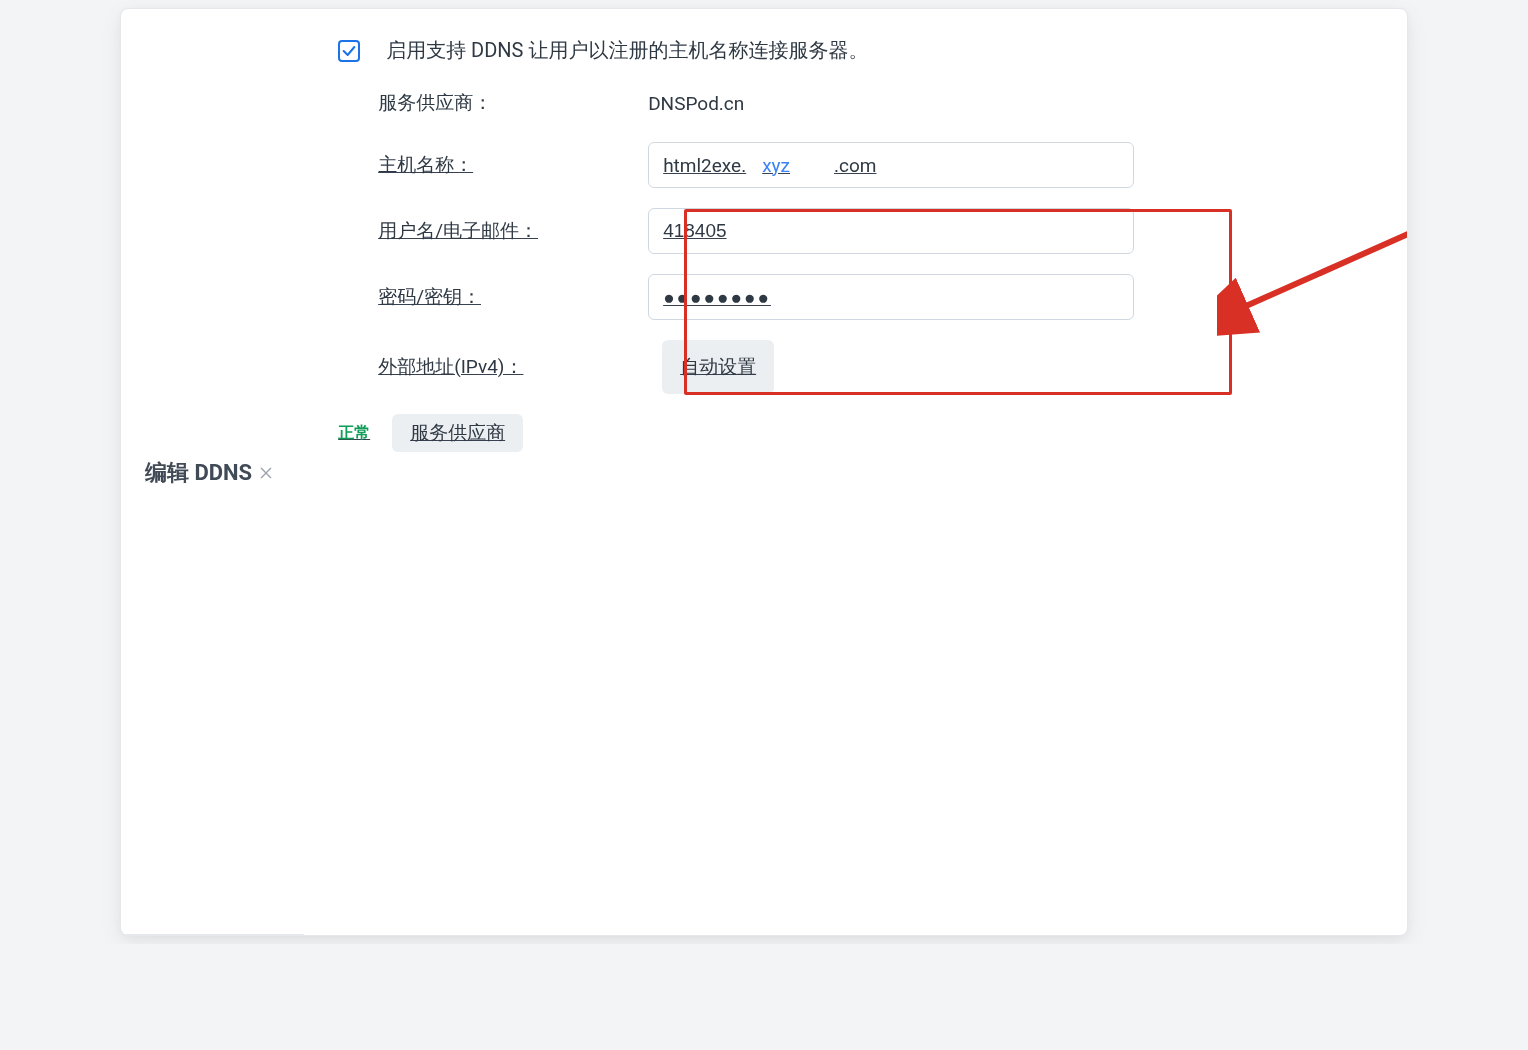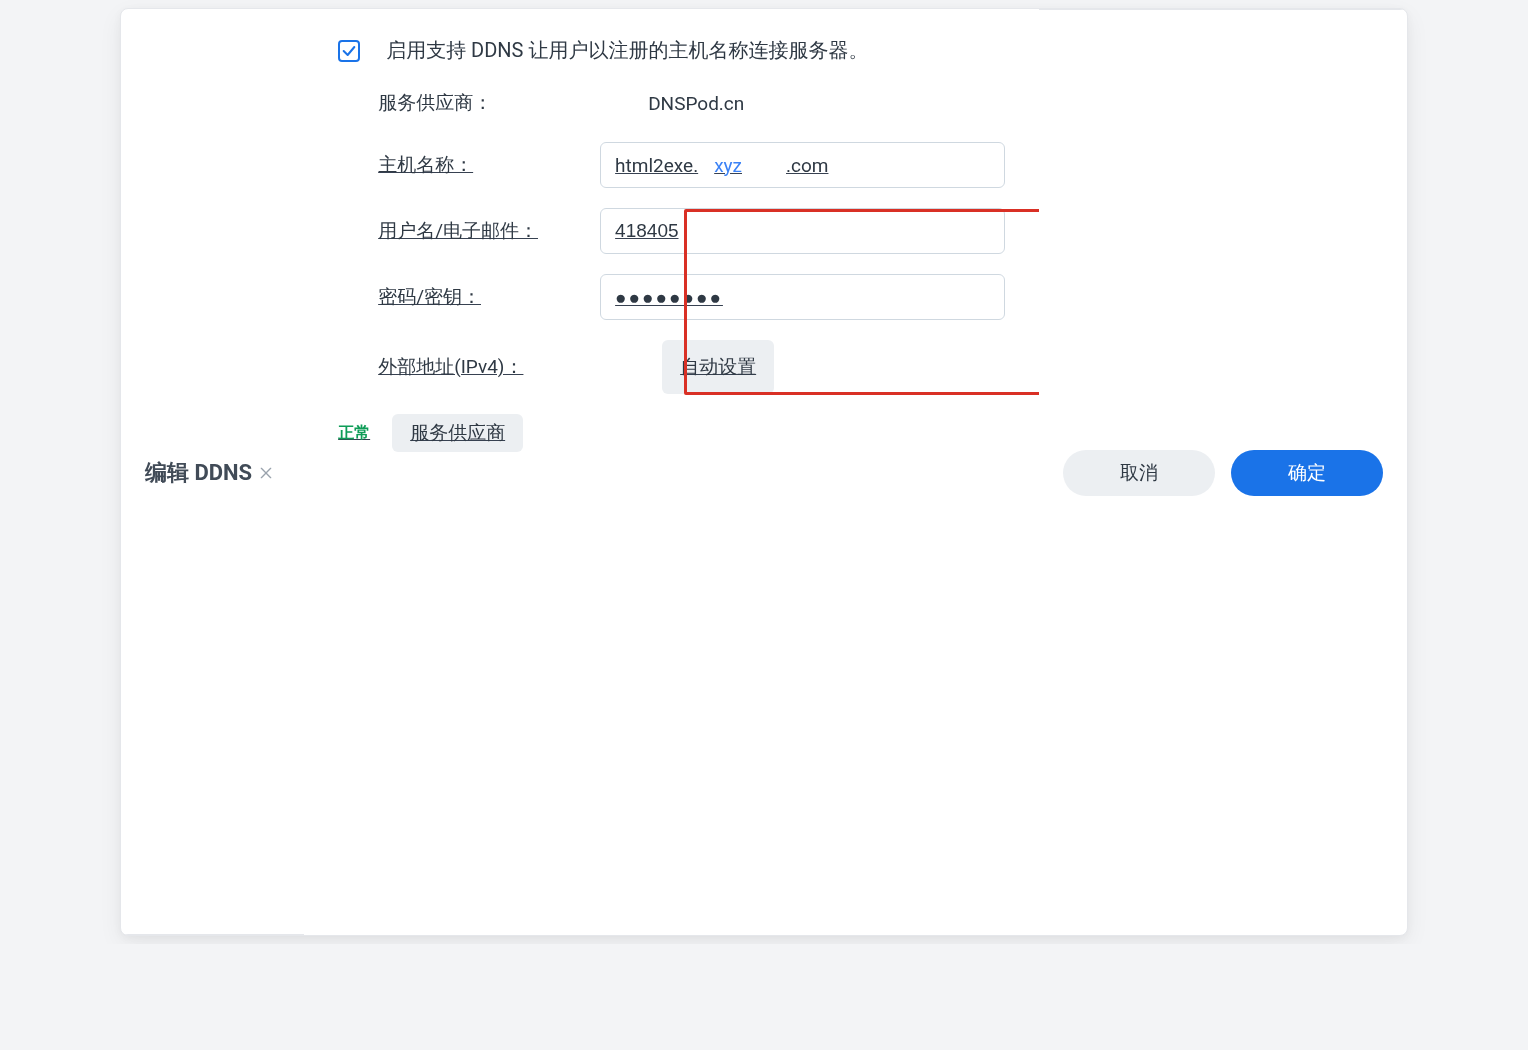--- a/index.html
+++ b/index.html
@@ -128,17 +128,13 @@
           <marker id="arrowhead" markerWidth="14" markerHeight="10" refX="2" refY="5" orient="auto">
             <polygon points="0 0, 14 5, 0 10" fill="#d93025"></polygon>
           </marker>
         </defs>
         <line x1="200" y1="10" x2="20" y2="90" stroke="#d93025" stroke-width="6" marker-end="url(#arrowhead)"></line>
       </svg>
     </div>
 
   </div>
 
-  <div class="footer">
-    <button class="btn-secondary">取消</button>
-    <button class="btn-primary">确定</button>
-  </div>
 </div>
 
 </body></html>

